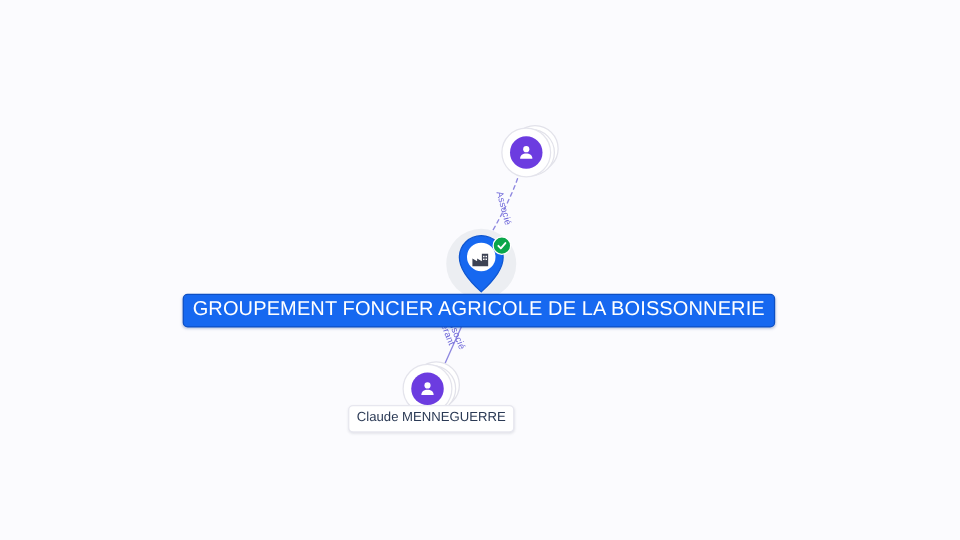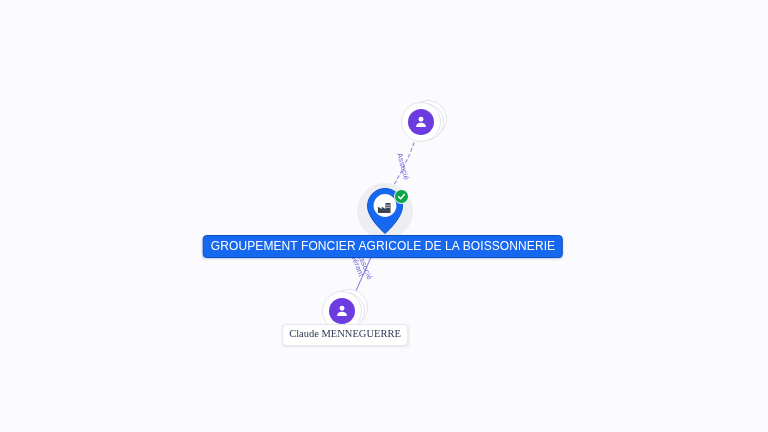--- a/index.html
+++ b/index.html
@@ -120,21 +120,21 @@
     color: #2b3a55;
     border: 1px solid #e7e7ef;
     font-size: 10.5px;
     padding: 4px 6px 5px 6px;
     box-shadow: 0 1px 2px rgba(30,40,70,.10);
   }
   .node-label.company {
     background: #1668f0;
     color: #ffffff;
     border: 1px solid #0d4fc4;
-    font-size: 12px;
+    font-size: 16px;
     padding: 4px 7px 5px 7px;
     letter-spacing: .1px;
     box-shadow: 0 1px 2px rgba(20,60,140,.25);
   }
 
   
   .edge-label {
     position: absolute;
     font-size: 7.5px;
     color: #6b64d8;
@@ -198,15 +198,15 @@
     <div class="stack-ring r2"></div>
     <div class="person-disc">
       <div class="person-avatar">
         <svg width="16" height="16" viewBox="0 0 24 24" fill="#ffffff">
           <circle cx="12" cy="8" r="3.7"></circle>
           <path d="M4.6 19.4c0-4 3.3-6.2 7.4-6.2s7.4 2.2 7.4 6.2z"></path>
         </svg>
       </div>
     </div>
   </div>
-  <div class="node-label person" style="left:345px; top:324px;font-family:Liberation Serif, serif;">Claude MENNEGUERRE</div>
+  <div class="node-label person" style="left:345px; top:324px;">Claude MENNEGUERRE</div>
 
 </div>
 
 </body></html>

